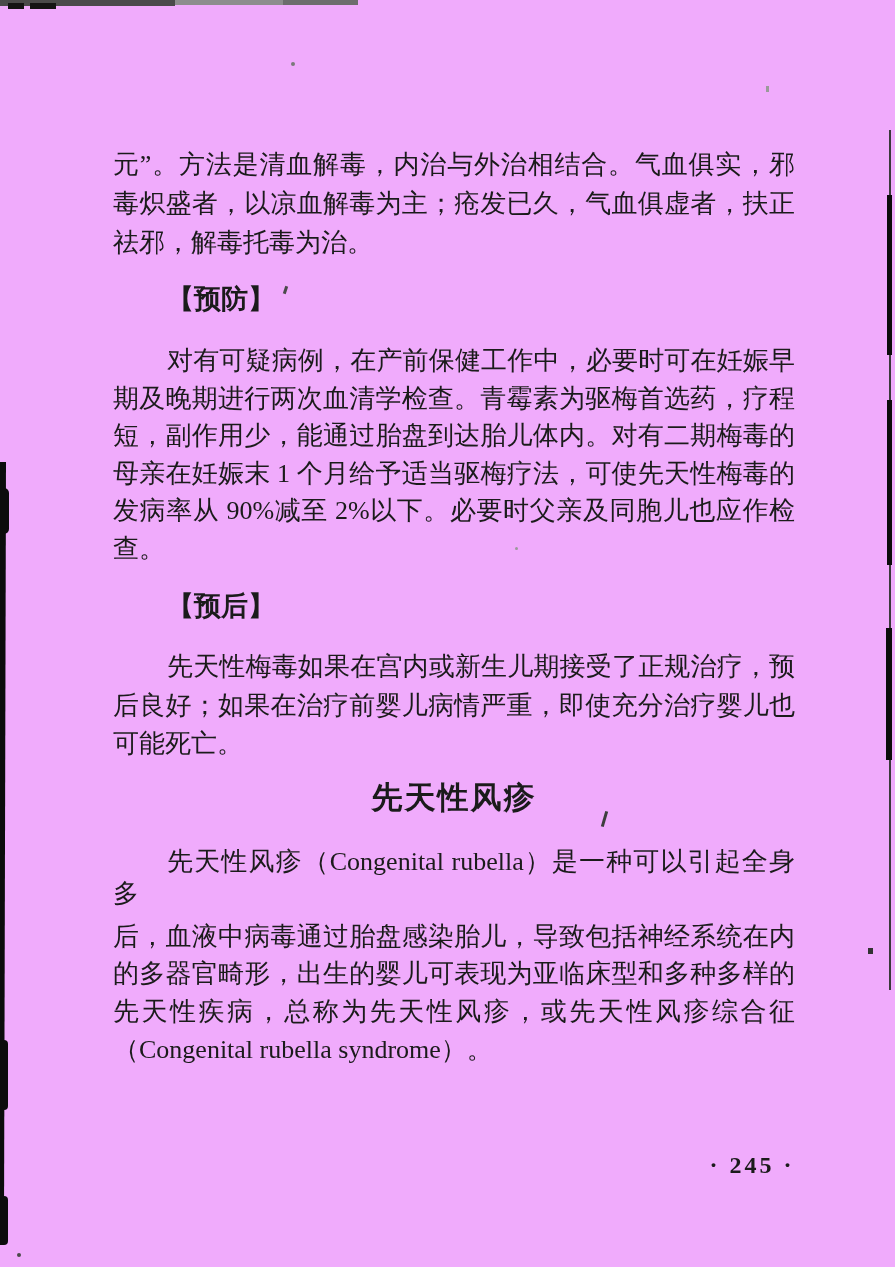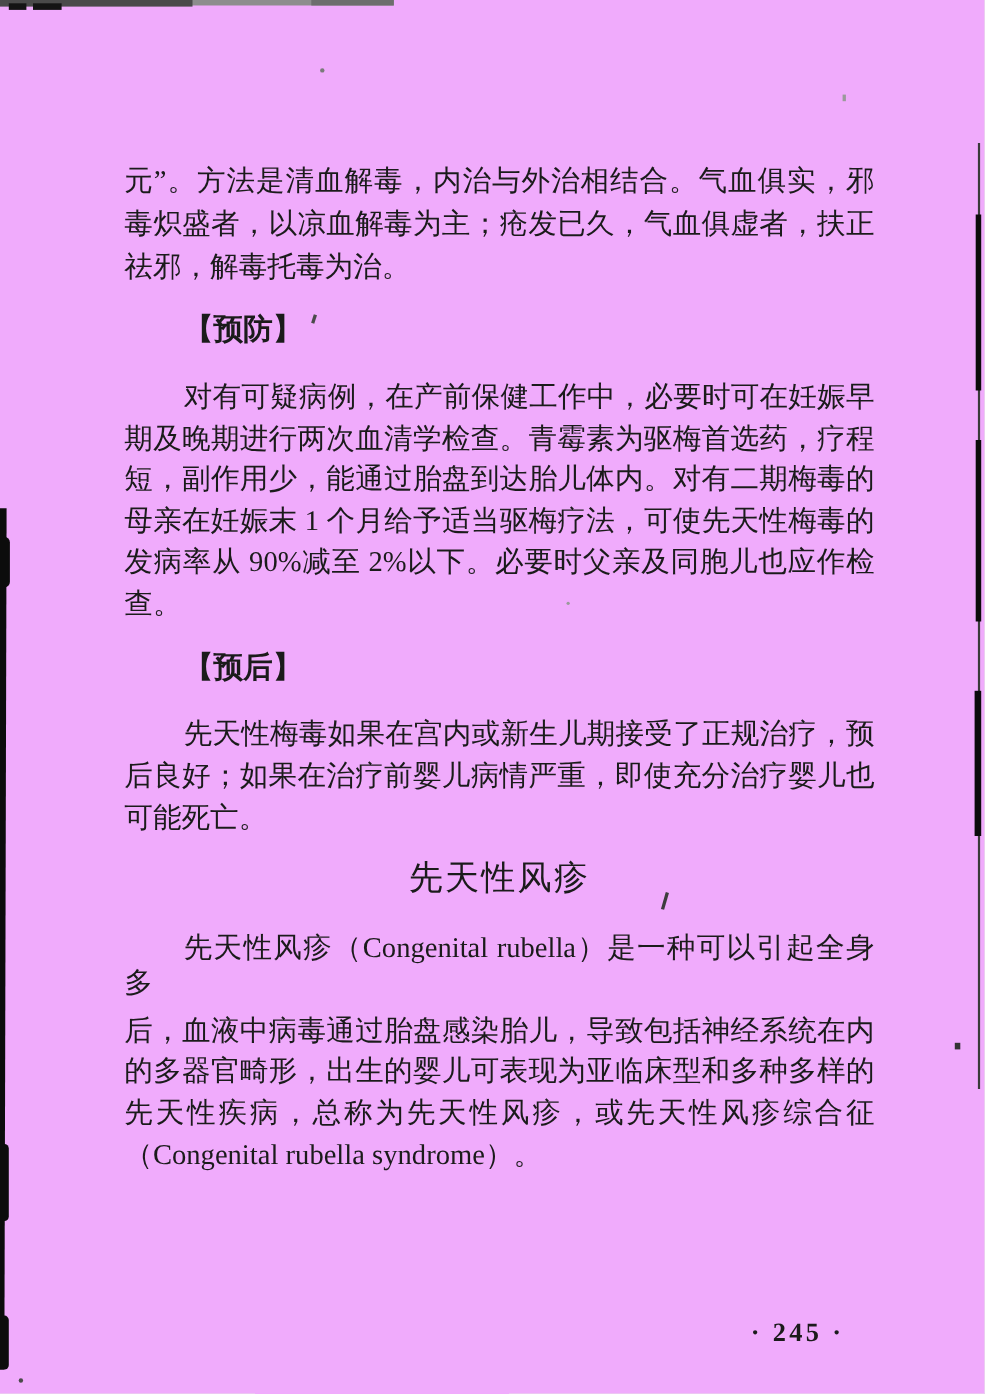--- a/index.html
+++ b/index.html
@@ -22,28 +22,27 @@
   .indent { text-indent:54px; }
   .heading {
     position:absolute; left:167px;
     font-size:27px; line-height:32px;
     font-weight:600;
   }
   .title {
     position:absolute; left:113px; width:682px;
     text-align:center;
     font-family:"Liberation Sans","DejaVu Sans",sans-serif;
-    font-weight:normal; font-size:31px; letter-spacing:2px;
+    font-weight:bold; font-size:31px; letter-spacing:2px;
     line-height:36px;
   }
   .pageno {
-    position:absolute; left:650px; top:1152px; width:150px;
+    position:absolute; left:677px; top:1152px; width:150px;
     text-align:center; font-size:24px; letter-spacing:3px;
     font-weight:600;
-    margin-top:47px;
   }
   
   .art { position:absolute; }
   .top-strip   { left:0; top:0; width:358px; height:5px; background:#8d8d8d; }
   .top-strip-d { left:108; top:0px; width:175px; height:6px; background:#4a4a4a; }
   .top-dash-a  { left:8px;  top:3px; width:16px; height:6px; background:#141414; }
   .top-dash-b  { left:30px; top:3px; width:26px; height:6px; background:#141414; }
   .top-strip-2 { left:283px; top:0; width:75px; height:5px; background:#6d6d6d; }
   .left-strip  { left:0; top:462px; width:6px; height:783px; background:#0c0c0c;
                  transform:rotate(0.15deg); transform-origin:top left; }

